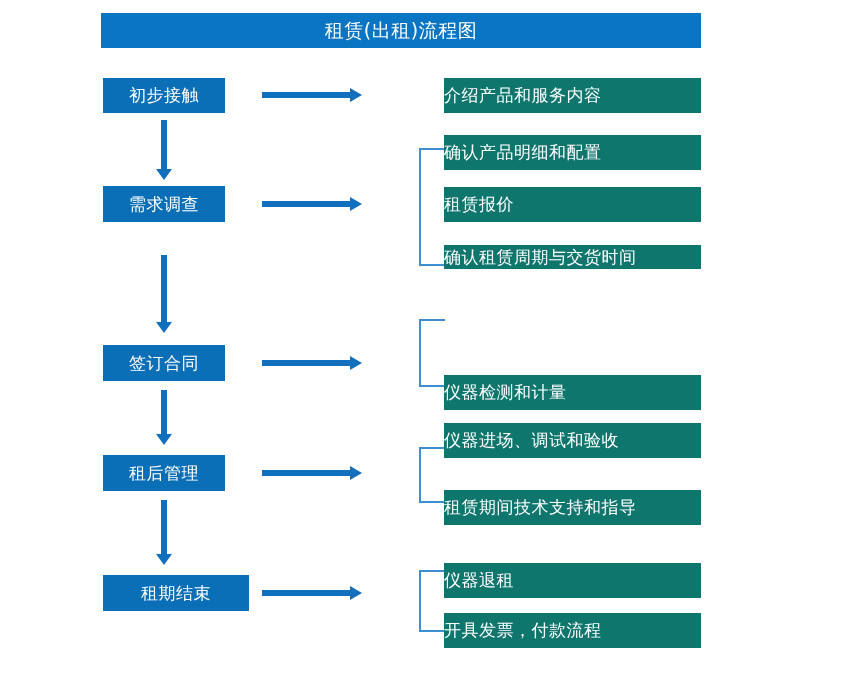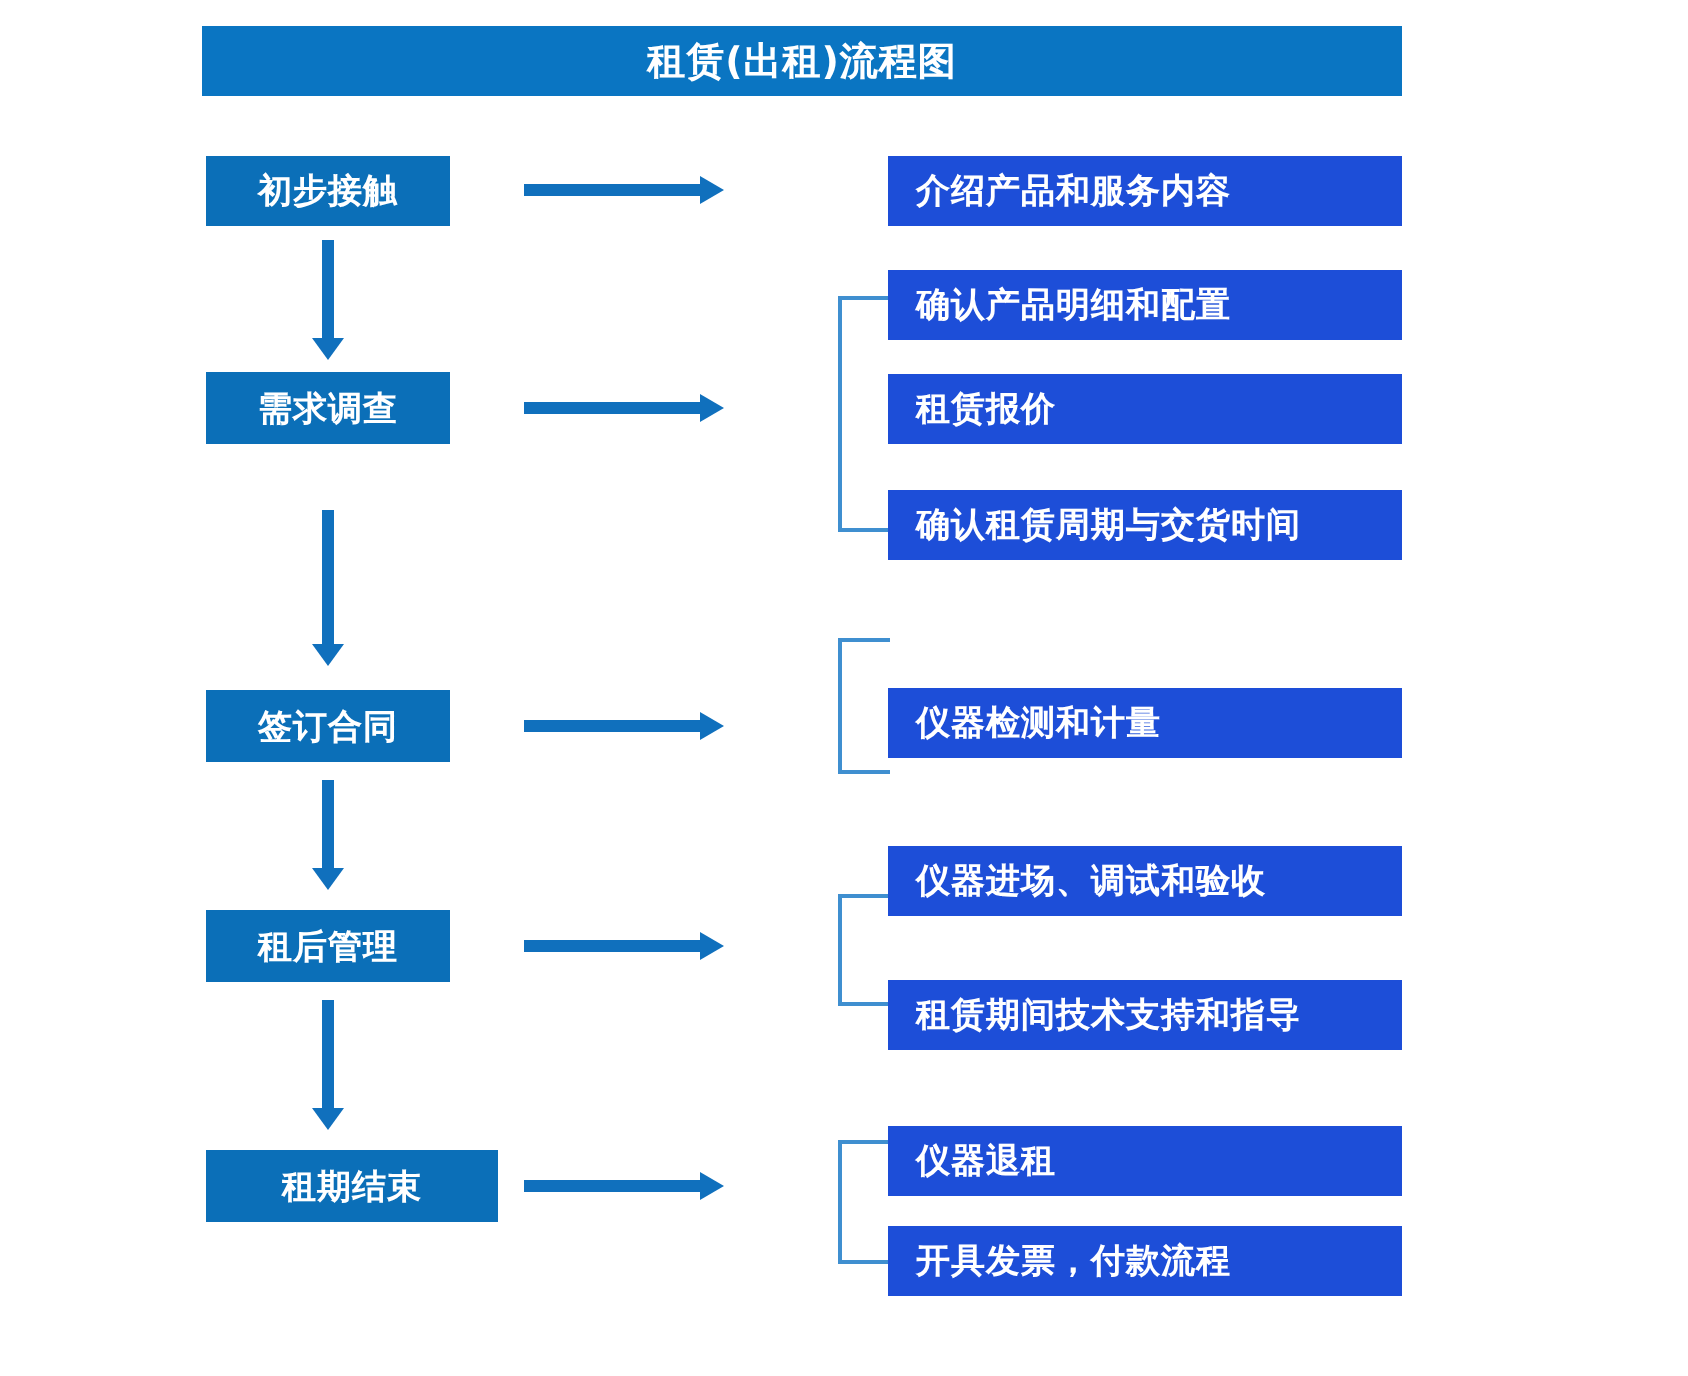--- a/index.html
+++ b/index.html
@@ -15,42 +15,41 @@
     position: relative;
     width: 844px;
     height: 688px;
     background: #ffffff;
     overflow: hidden;
   }
   .box {
     position: absolute;
     background: #0b73c4;
     color: #ffffff;
-    font-weight: bold;
+    font-weight: normal;
     display: flex;
     align-items: center;
     box-sizing: border-box;
     letter-spacing: 0.5px;
     white-space: nowrap;
   }
   .title-box {
     justify-content: center;
     font-size: 19px;
     background: #0a75c2;
   }
   .stage-box {
     justify-content: center;
     font-size: 17px;
     background: #0b6fb8;
   }
   .detail-box {
     justify-content: flex-start;
-    padding-left: 14px;
     font-size: 17px;
-    background: #1d4ed8;
+    background: #0f766e;
   }
   
   .h-arrow {
     position: absolute;
     height: 0;
   }
   .h-arrow .shaft {
     position: absolute;
     left: 0;
     top: -3px;
@@ -165,24 +164,24 @@
   <div class="bracket" style="left:419px; top:447px; width:26px; height:56px;"></div>
 
   <div class="bracket" style="left:419px; top:570px; width:26px; height:62px;"></div>
 
   <div class="box detail-box" style="left:444px; top:78px; width:257px; height:35px;">介绍产品和服务内容</div>
 
   <div class="box detail-box" style="left:444px; top:135px; width:257px; height:35px;">确认产品明细和配置</div>
 
   <div class="box detail-box" style="left:444px; top:187px; width:257px; height:35px;">租赁报价</div>
 
-  <div class="box detail-box" style="left:444px; top:245px; width:257px; height:35px;">确认租赁周期与交货时间</div>
+  <div class="box detail-box" style="left:444px; top:245px; width:257px; height:24px;">确认租赁周期与交货时间</div>
 
 
-  <div class="box detail-box" style="left:444px; top:344px; width:257px; height:35px;">仪器检测和计量</div>
+  <div class="box detail-box" style="left:444px; top:375px; width:257px; height:35px;">仪器检测和计量</div>
 
   <div class="box detail-box" style="left:444px; top:423px; width:257px; height:35px;">仪器进场、调试和验收</div>
 
   <div class="box detail-box" style="left:444px; top:490px; width:257px; height:35px;">租赁期间技术支持和指导</div>
 
   <div class="box detail-box" style="left:444px; top:563px; width:257px; height:35px;">仪器退租</div>
 
   <div class="box detail-box" style="left:444px; top:613px; width:257px; height:35px;">开具发票，付款流程</div>
 
 </div>

